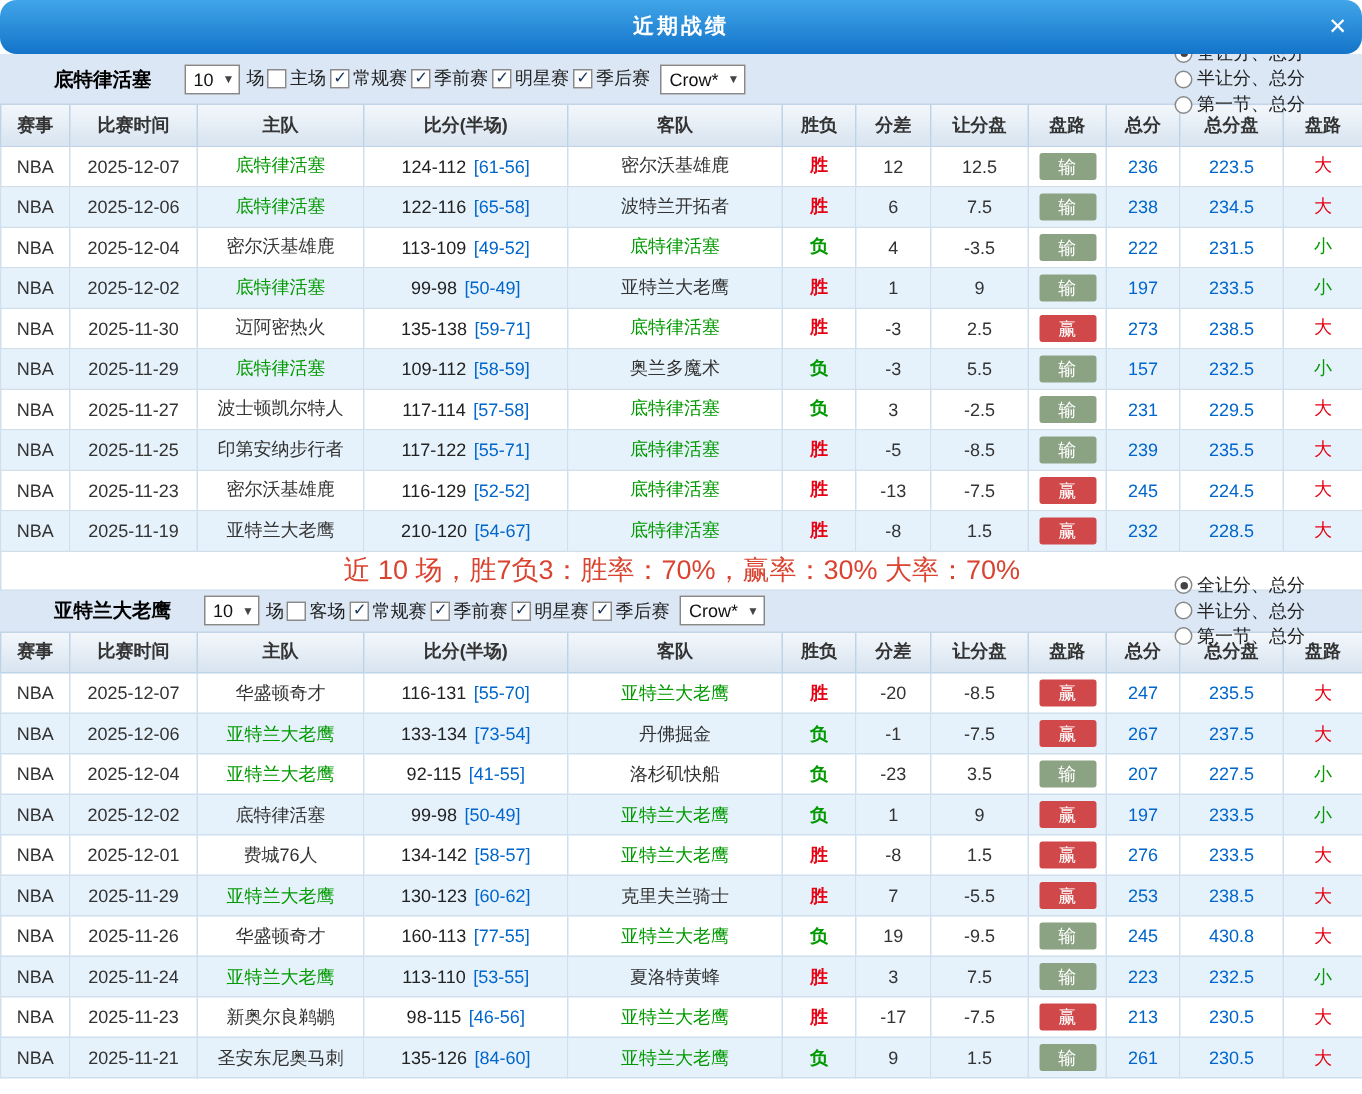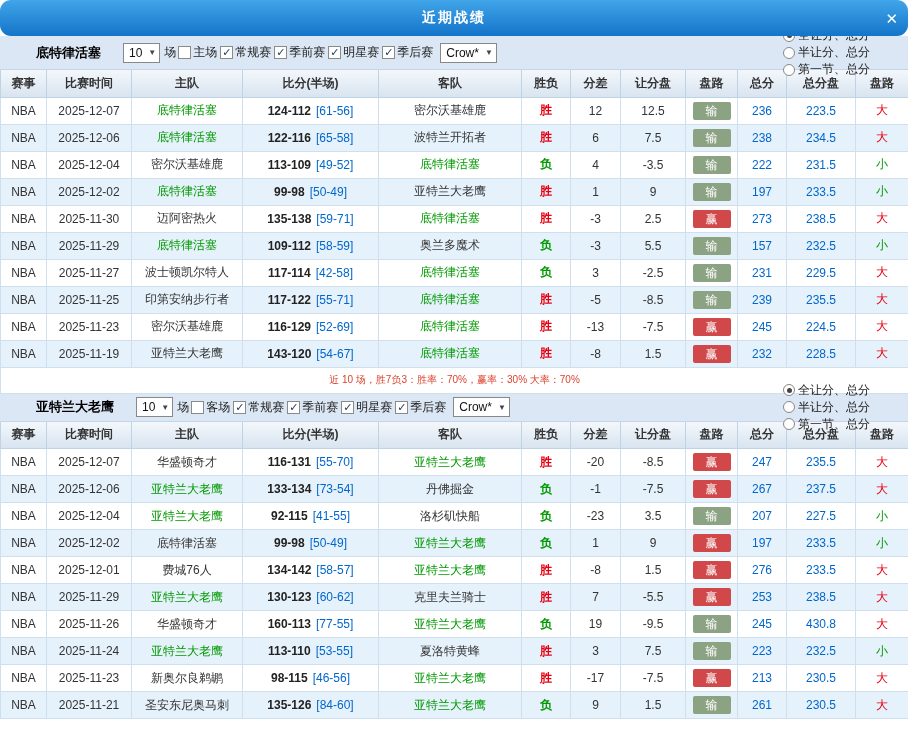--- a/index.html
+++ b/index.html
@@ -60,26 +60,26 @@
   .games th {
     height:27px; background:linear-gradient(180deg,#f3f7fb,#d8e4f0);
     border:1px solid #bed3e6; border-top:none;
     font-size:12px; font-weight:bold; color:#333; padding:0;
   }
   .games td {
     height:27px; border:1px solid #cfdfee; text-align:center;
     font-size:12px; color:#333; padding:0; overflow:hidden;
   }
   .games tbody tr:nth-child(even) { background:#e6f2fb; }
-  .summary-row td { height:26px; background:#fff !important; color:var(--summary-red,#d9432f); font-size:10px; }
+  .summary-row td { height:26px; background:#fff !important; color:var(--summary-red,#d9432f); font-size:18px; }
   .games tbody tr.summary-row { background:#fff; }
 
   .team { color:#333; }
   .team.hl { color:var(--highlight-green,#009900); }
-  .score { font-weight:bold; color:#222; }
+  .score { font-weight:normal; color:#222; }
   .half { color:var(--link-blue,#0066cc); margin-left:5px; }
   .wl-win  { color:var(--win-red,#e60012); font-weight:bold; }
   .wl-loss { color:var(--loss-green,#009900); font-weight:bold; }
   .badge {
     display:inline-block; min-width:38px; height:18px; line-height:18px;
     border-radius:2px; color:#fff; font-size:12px; padding:0 2px;
   }
   .badge-win  { background:var(--badge-win-bg,#d0484a); }
   .badge-lose { background:var(--badge-lose-bg,#8ba283); }
   .blue  { color:var(--link-blue,#0066cc); }
@@ -258,21 +258,21 @@
             <td>5.5</td>
             <td><span class="badge badge-lose">输</span></td>
             <td><span class="blue">157</span></td>
             <td><span class="blue">232.5</span></td>
             <td><span class="small">小</span></td>
           </tr>
           <tr>
             <td>NBA</td>
             <td>2025-11-27</td>
             <td><span class="team">波士顿凯尔特人</span></td>
-            <td><span class="score">117-114</span><span class="half">[42-58]</span></td>
+            <td><span class="score">117-114</span><span class="half">[57-58]</span></td>
             <td><span class="team hl">底特律活塞</span></td>
             <td><span class="wl-loss">负</span></td>
             <td>3</td>
             <td>-2.5</td>
             <td><span class="badge badge-lose">输</span></td>
             <td><span class="blue">231</span></td>
             <td><span class="blue">229.5</span></td>
             <td><span class="big">大</span></td>
           </tr>
           <tr>
@@ -286,35 +286,35 @@
             <td>-8.5</td>
             <td><span class="badge badge-lose">输</span></td>
             <td><span class="blue">239</span></td>
             <td><span class="blue">235.5</span></td>
             <td><span class="big">大</span></td>
           </tr>
           <tr>
             <td>NBA</td>
             <td>2025-11-23</td>
             <td><span class="team">密尔沃基雄鹿</span></td>
-            <td><span class="score">116-129</span><span class="half">[52-69]</span></td>
+            <td><span class="score">116-129</span><span class="half">[52-52]</span></td>
             <td><span class="team hl">底特律活塞</span></td>
             <td><span class="wl-win">胜</span></td>
             <td>-13</td>
             <td>-7.5</td>
             <td><span class="badge badge-win">赢</span></td>
             <td><span class="blue">245</span></td>
             <td><span class="blue">224.5</span></td>
             <td><span class="big">大</span></td>
           </tr>
           <tr>
             <td>NBA</td>
             <td>2025-11-19</td>
             <td><span class="team">亚特兰大老鹰</span></td>
-            <td><span class="score">143-120</span><span class="half">[54-67]</span></td>
+            <td><span class="score">210-120</span><span class="half">[54-67]</span></td>
             <td><span class="team hl">底特律活塞</span></td>
             <td><span class="wl-win">胜</span></td>
             <td>-8</td>
             <td>1.5</td>
             <td><span class="badge badge-win">赢</span></td>
             <td><span class="blue">232</span></td>
             <td><span class="blue">228.5</span></td>
             <td><span class="big">大</span></td>
           </tr>
           <tr class="summary-row">

